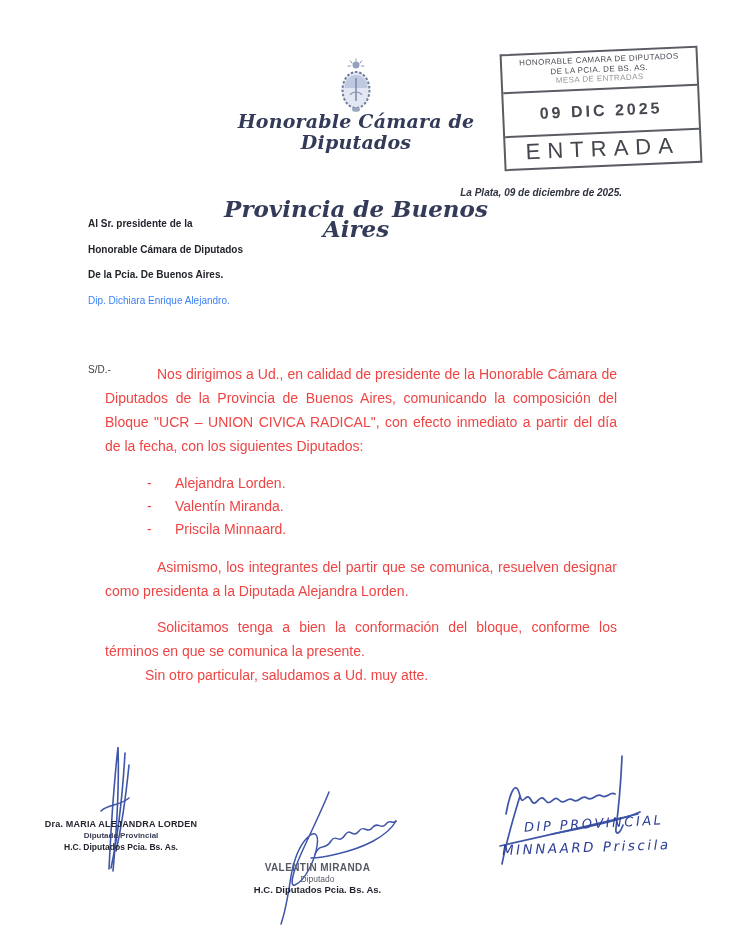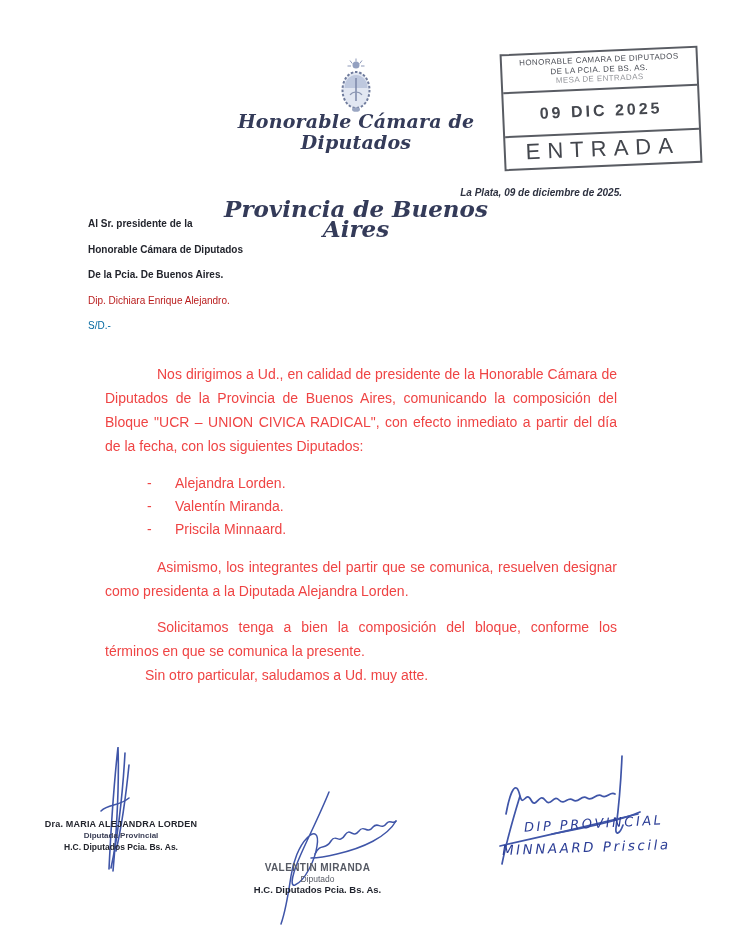--- a/index.html
+++ b/index.html
@@ -50,22 +50,22 @@
 
   
   .dateline{
     position:absolute;top:187px;right:108px;
     font-style:italic;font-weight:700;font-size:10px;color:#2d3140;
   }
 
   
   .recipient{position:absolute;left:88px;top:211px;font-size:10px;line-height:25.5px;}
   .recipient .b{font-weight:700;color:#23252d;}
-  .recipient .r1{color:#b91c1c;}
-  .recipient .r2{color:#0369a1;}
+  .recipient .r1{color:#3b82f6;}
+  .recipient .r2{color:#404040;margin-top:44px;}
 
   
   .letter-body{
     position:absolute;left:105px;top:362px;width:512px;
     font-size:14px;line-height:24px;color:#ef4444;
   }
   .letter-body p{margin:0;text-align:justify;text-indent:52px;}
   .letter-body p.sp{margin-top:14px;}
   .letter-body p.sp2{margin-top:12px;}
   .members{margin:14px 0 0 42px;line-height:23px;}
@@ -155,21 +155,21 @@
         <span class="dash">-</span>
         <span>Valentín Miranda.</span>
       </div>
       <div class="member">
         <span class="dash">-</span>
         <span>Priscila Minnaard.</span>
       </div>
     </div>
 
     <p class="sp">Asimismo, los integrantes del partir que se comunica, resuelven designar como presidenta a la Diputada Alejandra Lorden.</p>
-    <p class="sp2">Solicitamos tenga a bien la composición del bloque, conforme los términos en que se comunica la presente.</p>
+    <p class="sp2">Solicitamos tenga a bien la conformación del bloque, conforme los términos en que se comunica la presente.</p>
     <p class="closing">Sin otro particular, saludamos a Ud. muy atte.</p>
   </div>
 
   <div class="sig sig-left">
     <svg style="left:47px;top:0;" width="60" height="130" viewBox="0 0 60 130">
       <g class="ink" stroke-width="1.6">
         <path d="M24,126 C26,85 29,40 33,4 C34,32 33,72 28,128"></path>
         <path d="M40,10 C38,45 34,88 26,125"></path>
         <path d="M44,22 C41,52 37,82 31,108"></path>
         <path d="M16,68 C24,60 33,64 44,55"></path>

